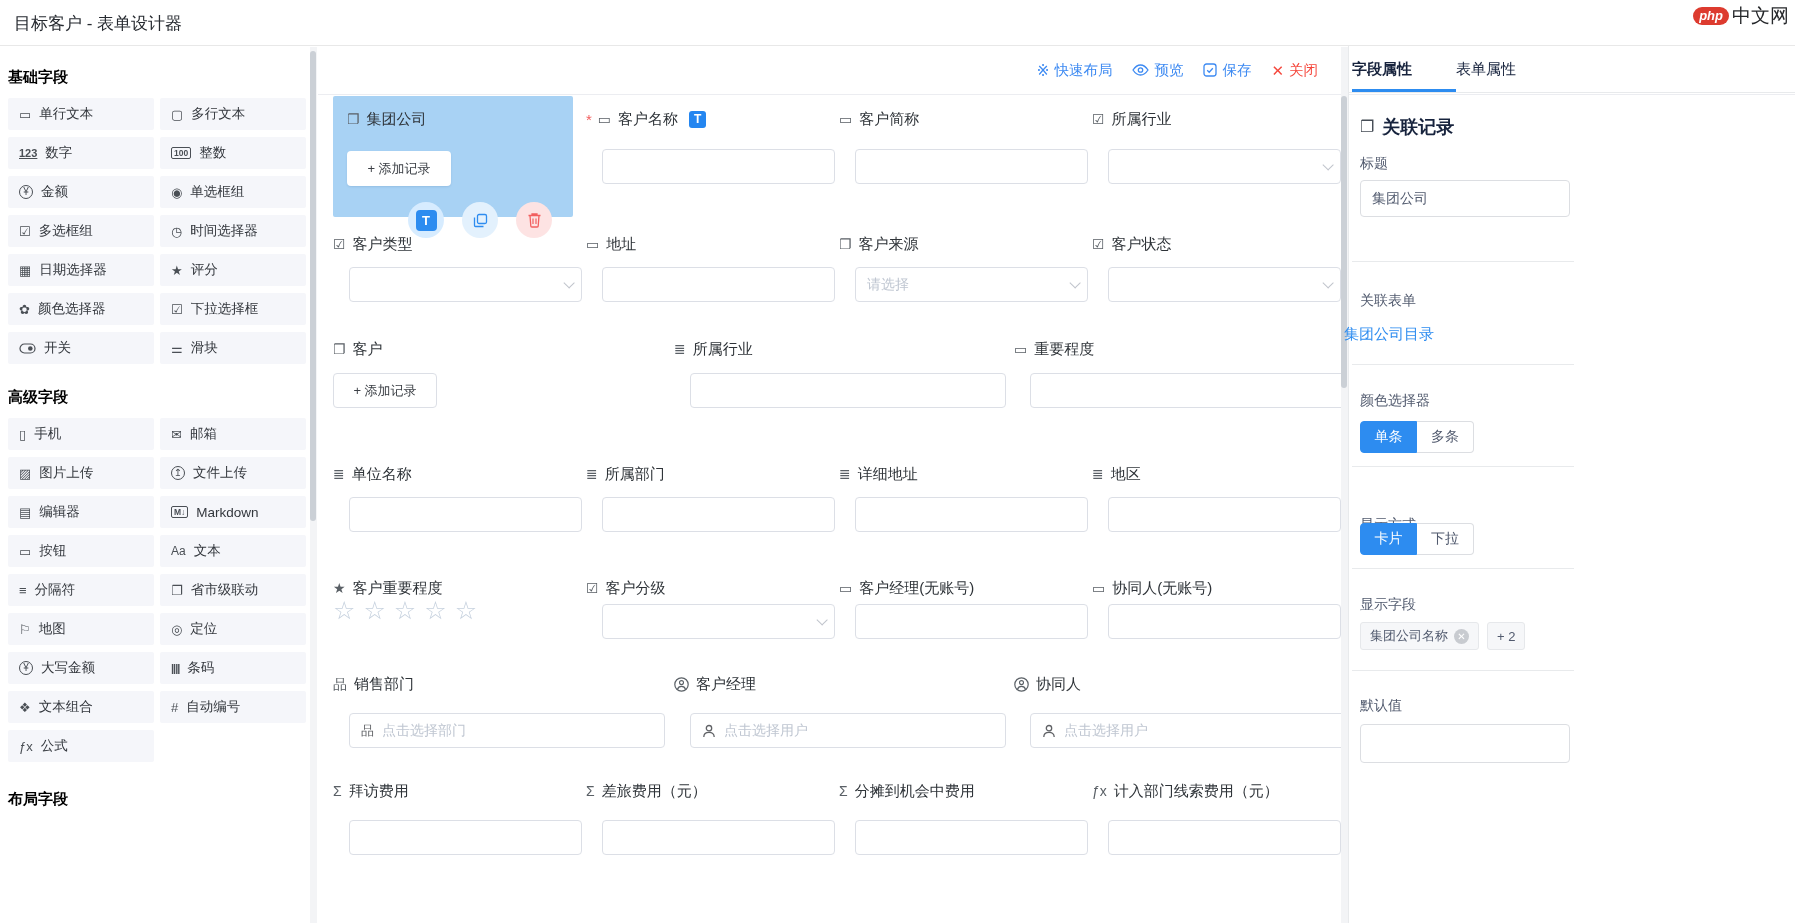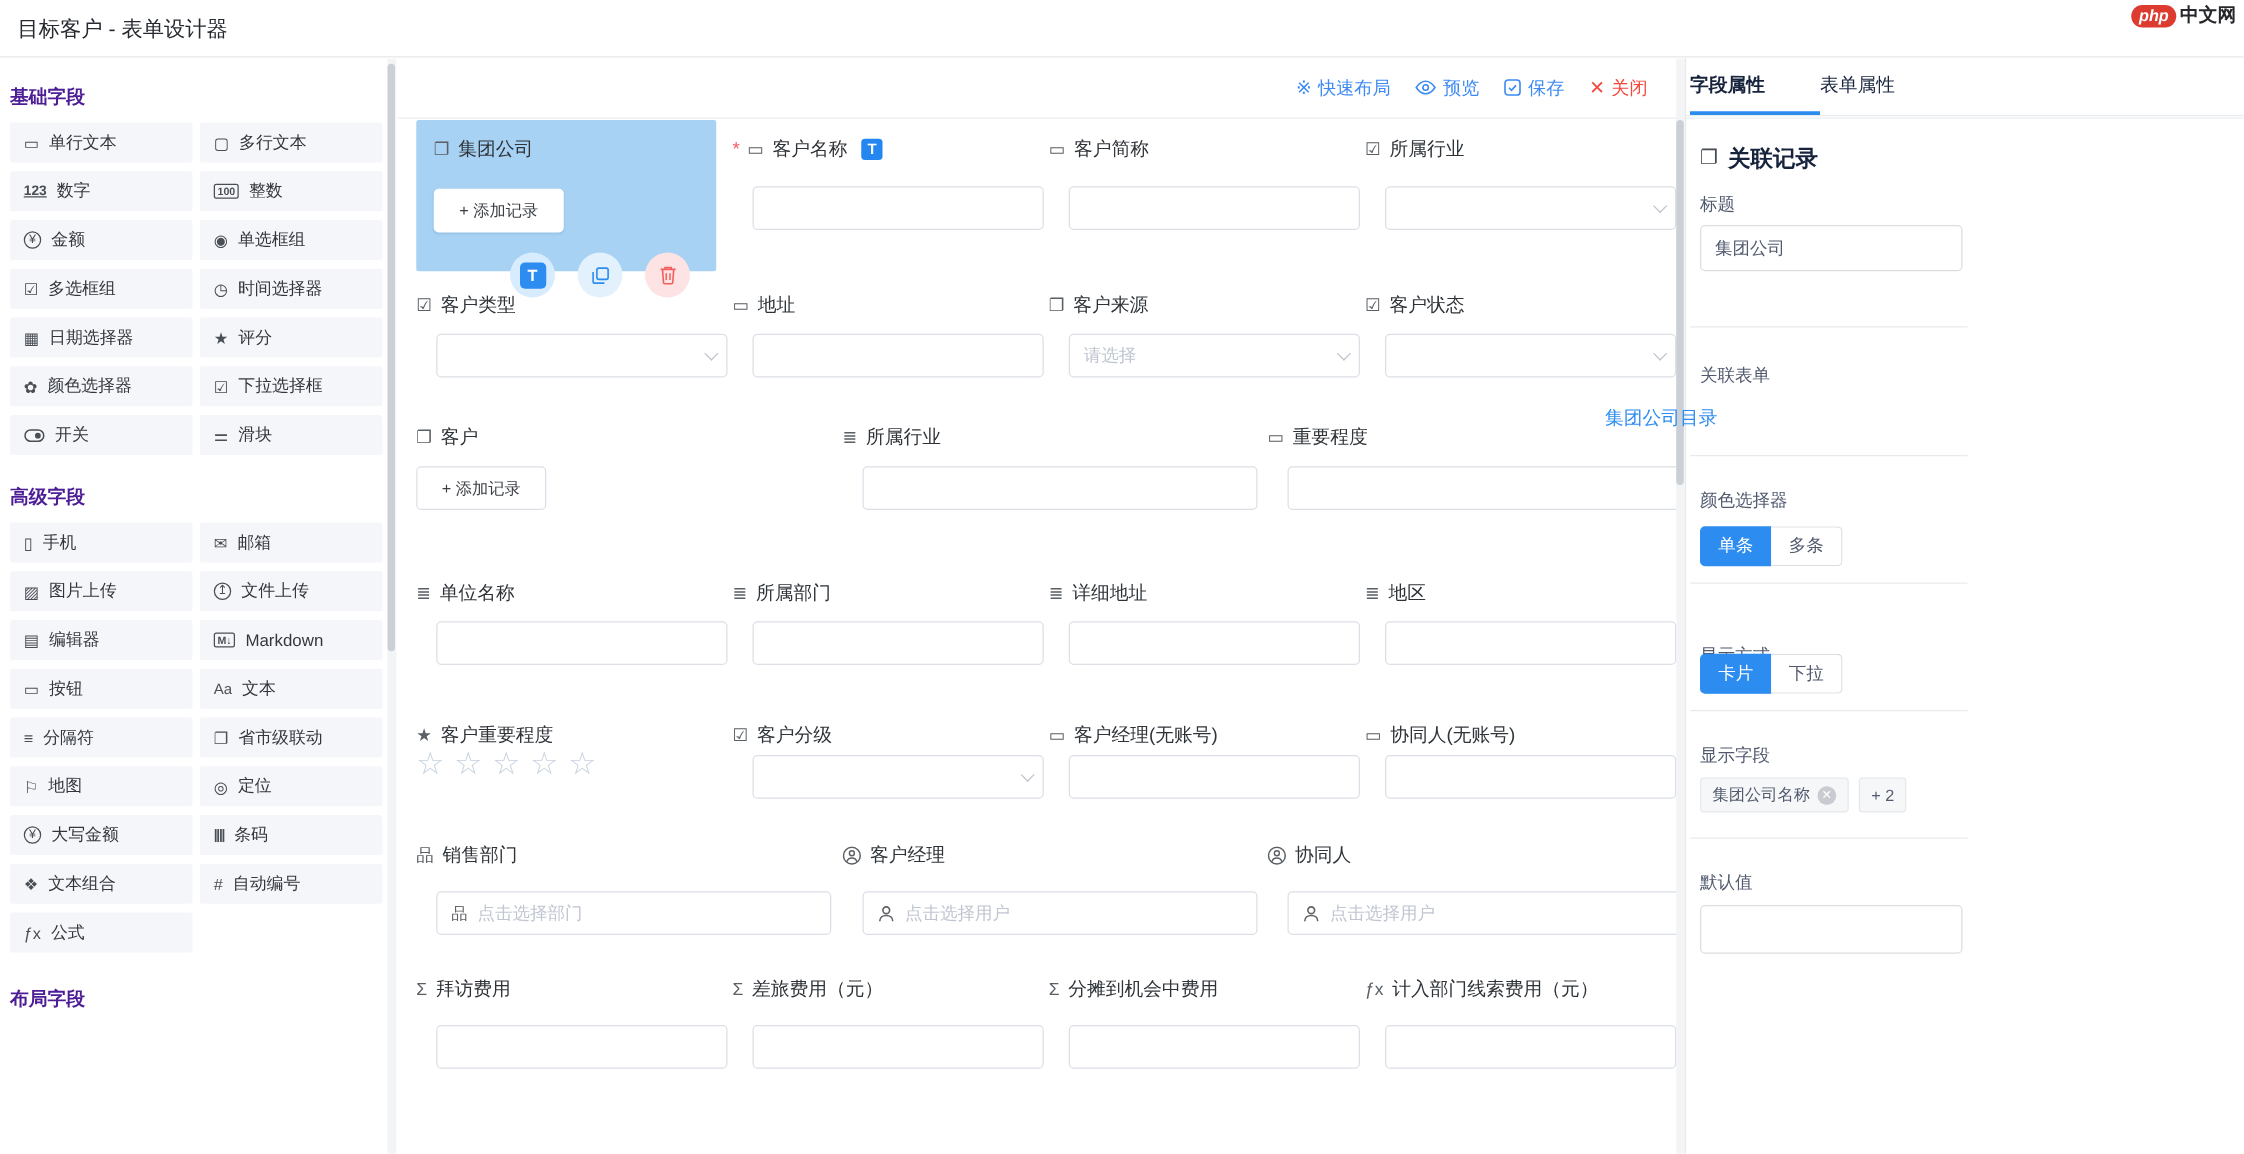--- a/index.html
+++ b/index.html
@@ -9,25 +9,25 @@
 
   
   .app-header { position:absolute; left:0; top:0; width:1795px; height:46px; background:#fff; border-bottom:1px solid #e8e8e8; z-index:5; }
   .app-title { position:absolute; left:14px; top:12px; font-size:17px; color:#262a30; }
   .htabs { position:absolute; left:727px; top:0; height:46px; display:flex; gap:34px; }
   .htab { position:relative; height:46px; line-height:44px; font-size:16px; letter-spacing:1.5px; color:#2c3038; cursor:pointer; padding:0 2px; }
   .htab.active { color:#14c0d4; }
   .htab.active::after { content:""; position:absolute; left:0; right:0; bottom:0; height:3px; background:#14c0d4; }
   .brand { position:absolute; right:6px; top:3px; display:flex; align-items:center; gap:3px; }
   .brand-badge { background:#dd3b2f; color:#fff; font-weight:bold; font-style:italic; font-size:13px; border-radius:9px; padding:1px 6px 2px; }
-  .brand-text { font-size:15px; font-weight:bold; color:#26282b;text-align:right; }
+  .brand-text { font-size:19px; font-weight:normal; color:#26282b;text-align:right; }
 
   
   .sidebar { position:absolute; left:0; top:47px; width:310px; height:876px; background:#fff; padding:0 0 0 8px; overflow:hidden; }
-  .side-title { font-size:15px; font-weight:600; color:#4c1d95; margin:21px 0 11px 0; }
+  .side-title { font-size:15px; font-weight:600; color:#000000; margin:21px 0 11px 0; }
   .side-title.t2 { margin-top:24px; }
   .side-title.t3 { margin-top:28px; }
   .side-grid { display:grid; grid-template-columns:146px 146px; gap:7px 6px; }
   .side-item { height:32px; background:#f5f6fa; display:flex; align-items:center; gap:8px; padding-left:11px; font-size:13.5px; color:#33373d; cursor:grab; border-radius:2px; }
   .side-item .icon { color:#4a4f55; }
 
   
   .icon { display:inline-flex; align-items:center; justify-content:center; font-size:13px; line-height:1; font-style:normal; }
   .icon svg { display:block; }
   .icon.u  { font-weight:bold; text-decoration:underline; font-size:11px; letter-spacing:0; }
@@ -70,21 +70,21 @@
   .panel-border { position:absolute; left:1348px; top:46px; width:1px; height:877px; background:#e8eaec; }
   .ptab { position:absolute; top:46px; height:46px; width:104px; line-height:45px; text-align:left; font-size:15px; color:#17233d; cursor:pointer; }
   .ptab.active { font-weight:600; }
   .ptab.active::after { content:""; position:absolute; left:0; right:0; bottom:0; height:3px; background:#2d8cf0; }
   .panel-sep { position:absolute; left:1349px; top:92px; width:446px; height:1px; background:#e8eaec; }
 
   .p-heading { position:absolute; left:1360px; top:115px; display:flex; align-items:center; gap:8px; font-size:18px; font-weight:bold; color:#17233d; }
   .p-heading .icon { font-size:16px; color:#454c55; font-weight:normal; }
   .p-label { position:absolute; left:1360px; font-size:14px; color:#515a6e; }
   .p-input { position:absolute; left:1360px; width:210px; border:1px solid #dcdee2; border-radius:4px; background:#fff; font-size:14px; color:#515a6e; display:flex; align-items:center; padding:0 11px; }
-  .p-link { position:absolute; left:1284px; font-size:15px; color:#2d8cf0; cursor:pointer; }
+  .p-link { position:absolute; left:1344px; font-size:15px; color:#2d8cf0; cursor:pointer; }
   .p-div { position:absolute; left:1352px; width:222px; height:1px; background:#e8eaec; }
   .toggle { position:absolute; left:1360px; display:inline-flex; }
   .tg-btn { width:57px; height:32px; border:1px solid #dcdee2; background:#fff; font-size:14px; color:#515a6e; display:flex; align-items:center; justify-content:center; cursor:pointer; }
   .tg-btn:first-child { border-radius:4px 0 0 4px; }
   .tg-btn:last-child { border-radius:0 4px 4px 0; border-left:none; }
   .tg-btn.active { background:#2d8cf0; border-color:#2d8cf0; color:#fff; }
   .chips { position:absolute; left:1360px; display:flex; gap:8px; }
   .chip { display:flex; align-items:center; gap:6px; background:#f6f7f9; border:1px solid #e6e8eb; border-radius:3px; padding:4px 9px; font-size:13px; color:#515a6e; }
   .chip-x { width:15px; height:15px; border-radius:50%; background:#c8cbd0; color:#fff; font-size:10px; display:flex; align-items:center; justify-content:center; cursor:pointer; }
 </style>

